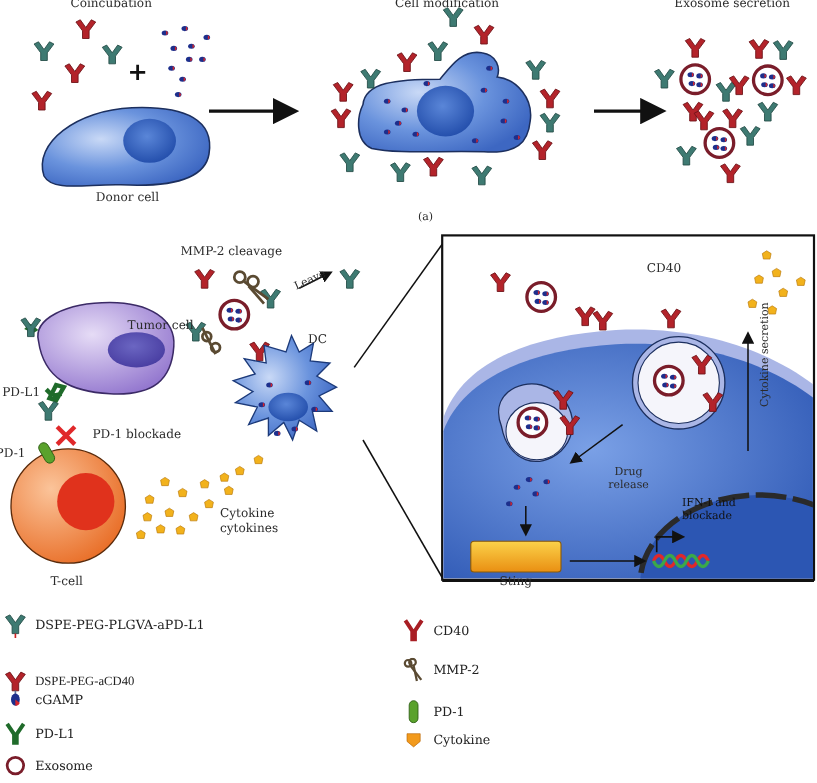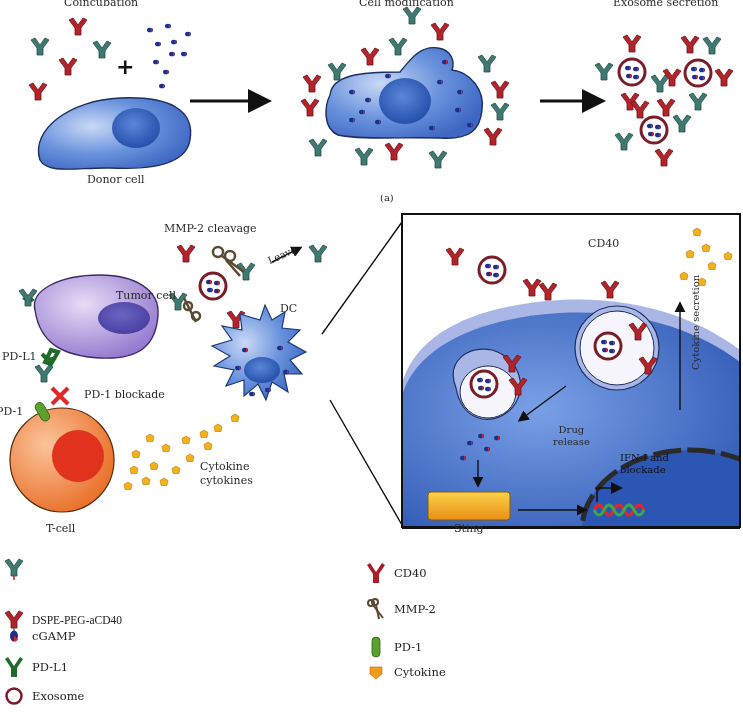--- a/index.html
+++ b/index.html
@@ -304,20 +304,21 @@
     <div>IFN-I and</div>
     <div>blockade</div>
   </div>
 
 <div>
   <div class="leg-item" style="left:4px;top:556px;">
     <svg width="20" height="24" viewBox="-10 -10 20 24">
         <use href="#abTeal" x="0" y="0"></use>
         <line x1="0" y1="10" x2="0" y2="14" stroke="#c22" stroke-width="1.5"></line>
       </svg>
+    <span>DSPE-PEG-PLGVA-aPD-L1</span>
   </div>
   <div class="leg-item" style="left:4px;top:608px;font-family:Liberation Serif, serif;">
     <svg width="20" height="24" viewBox="-10 -10 20 24">
         <use href="#abRed" x="0" y="0"></use>
         <line x1="0" y1="10" x2="0" y2="14" stroke="#5a6f9a" stroke-width="1.5"></line>
       </svg>
     <span>DSPE-PEG-aCD40</span>
   </div>
   <div class="leg-item" style="left:4px;top:628px;text-align:right;">
     <svg width="20" height="16" viewBox="-10 -8 20 16">

